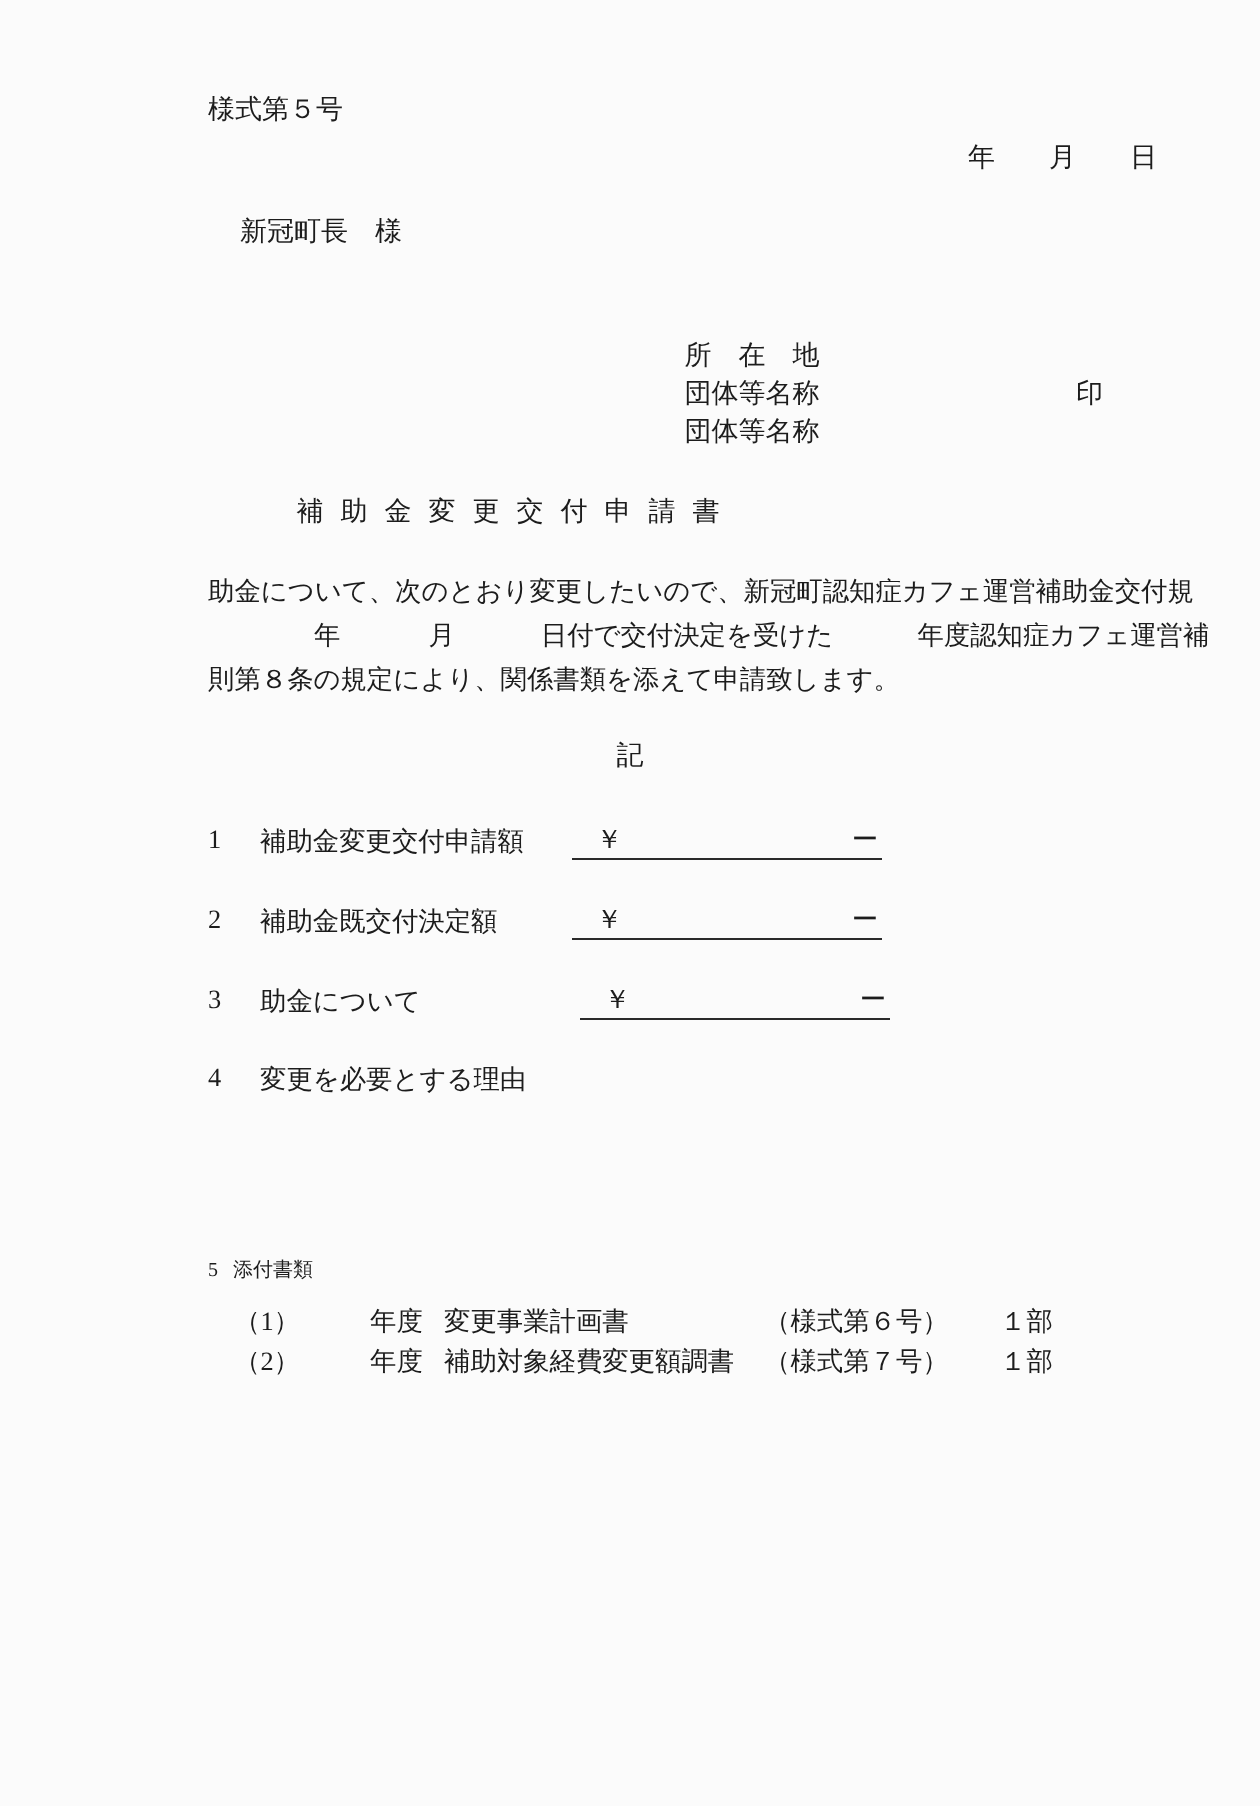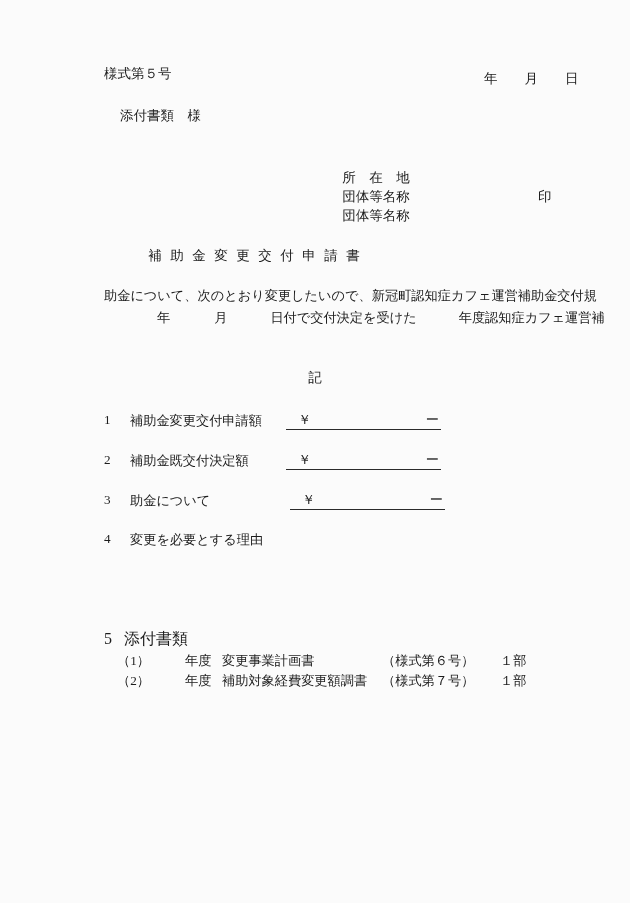--- a/index.html
+++ b/index.html
@@ -27,21 +27,20 @@
   .t {
     position: absolute;
     white-space: pre;
     line-height: 1;
   }
   
   #form-number {
     left: 104px;
     top: 48px;
     font-size: 13.5px;
-    margin-top: 19px;
   }
   #date-line {
     left: 484px;
     top: 72px;
     font-size: 13.5px;
     letter-spacing: 0;
   }
   #date-line .gap { display: inline-block; width: 27px; }
   #addressee {
     left: 120px;
@@ -147,21 +146,21 @@
   #item-1 { top: 412px; }
   #item-2 { top: 452px; }
   #item-3 { top: 492px; }
   #item-3 .amount-field { left: 186px; }
   #item-4 { top: 531px; }
 
   
   #attachments-heading {
     left: 104px;
     top: 631px;
-    font-size: 16px;
+    font-size: 10px;
     white-space: pre;
   }
   .attach-row {
     position: absolute;
     left: 104px;
     width: 470px;
     height: 20px;
     font-size: 13.2px;
   }
   #attach-row-0 { top: 652px; }
@@ -174,40 +173,41 @@
 </style>
 </head>
 <body>
 
 <div class="page">
 
   <div class="t" id="form-number">様式第５号</div>
 
   <div class="t" id="date-line"><span>年</span><span class="gap"></span><span>月</span><span class="gap"></span><span>日</span></div>
 
-  <div class="t" id="addressee">添付書類　様</div>
+  <div class="t" id="addressee">新冠町長　様</div>
 
   <div class="applicant-block">
     <div class="applicant-row">
       <span>所　在　地</span>
     </div>
     <div class="applicant-row">
       <span>団体等名称</span>
     </div>
     <div class="applicant-row">
       <span>団体等名称</span>
       <span class="seal">印</span>
     </div>
   </div>
 
   <div class="t" id="doc-title">補助金変更交付申請書</div>
 
   <div class="body-par">
     <div class="body-line">助金について、次のとおり変更したいので、新冠町認知症カフェ運営補助金交付規</div>
     <div class="body-line"><span class="g1"></span><span>年</span><span class="g2"></span><span>月</span><span class="g3"></span><span>日付で交付決定を受けた</span><span class="g4"></span><span>年度認知症カフェ運営補</span></div>
+    <div class="body-line">則第８条の規定により、関係書類を添えて申請致します。</div>
   </div>
 
   <div class="t" id="ki-mark">記</div>
 
   <div class="item" id="item-1">
     <span class="num">1</span>
     <span class="label">補助金変更交付申請額</span>
     <span class="amount-field">
       <span class="yen">￥</span>
       <span class="dash">ー</span>

